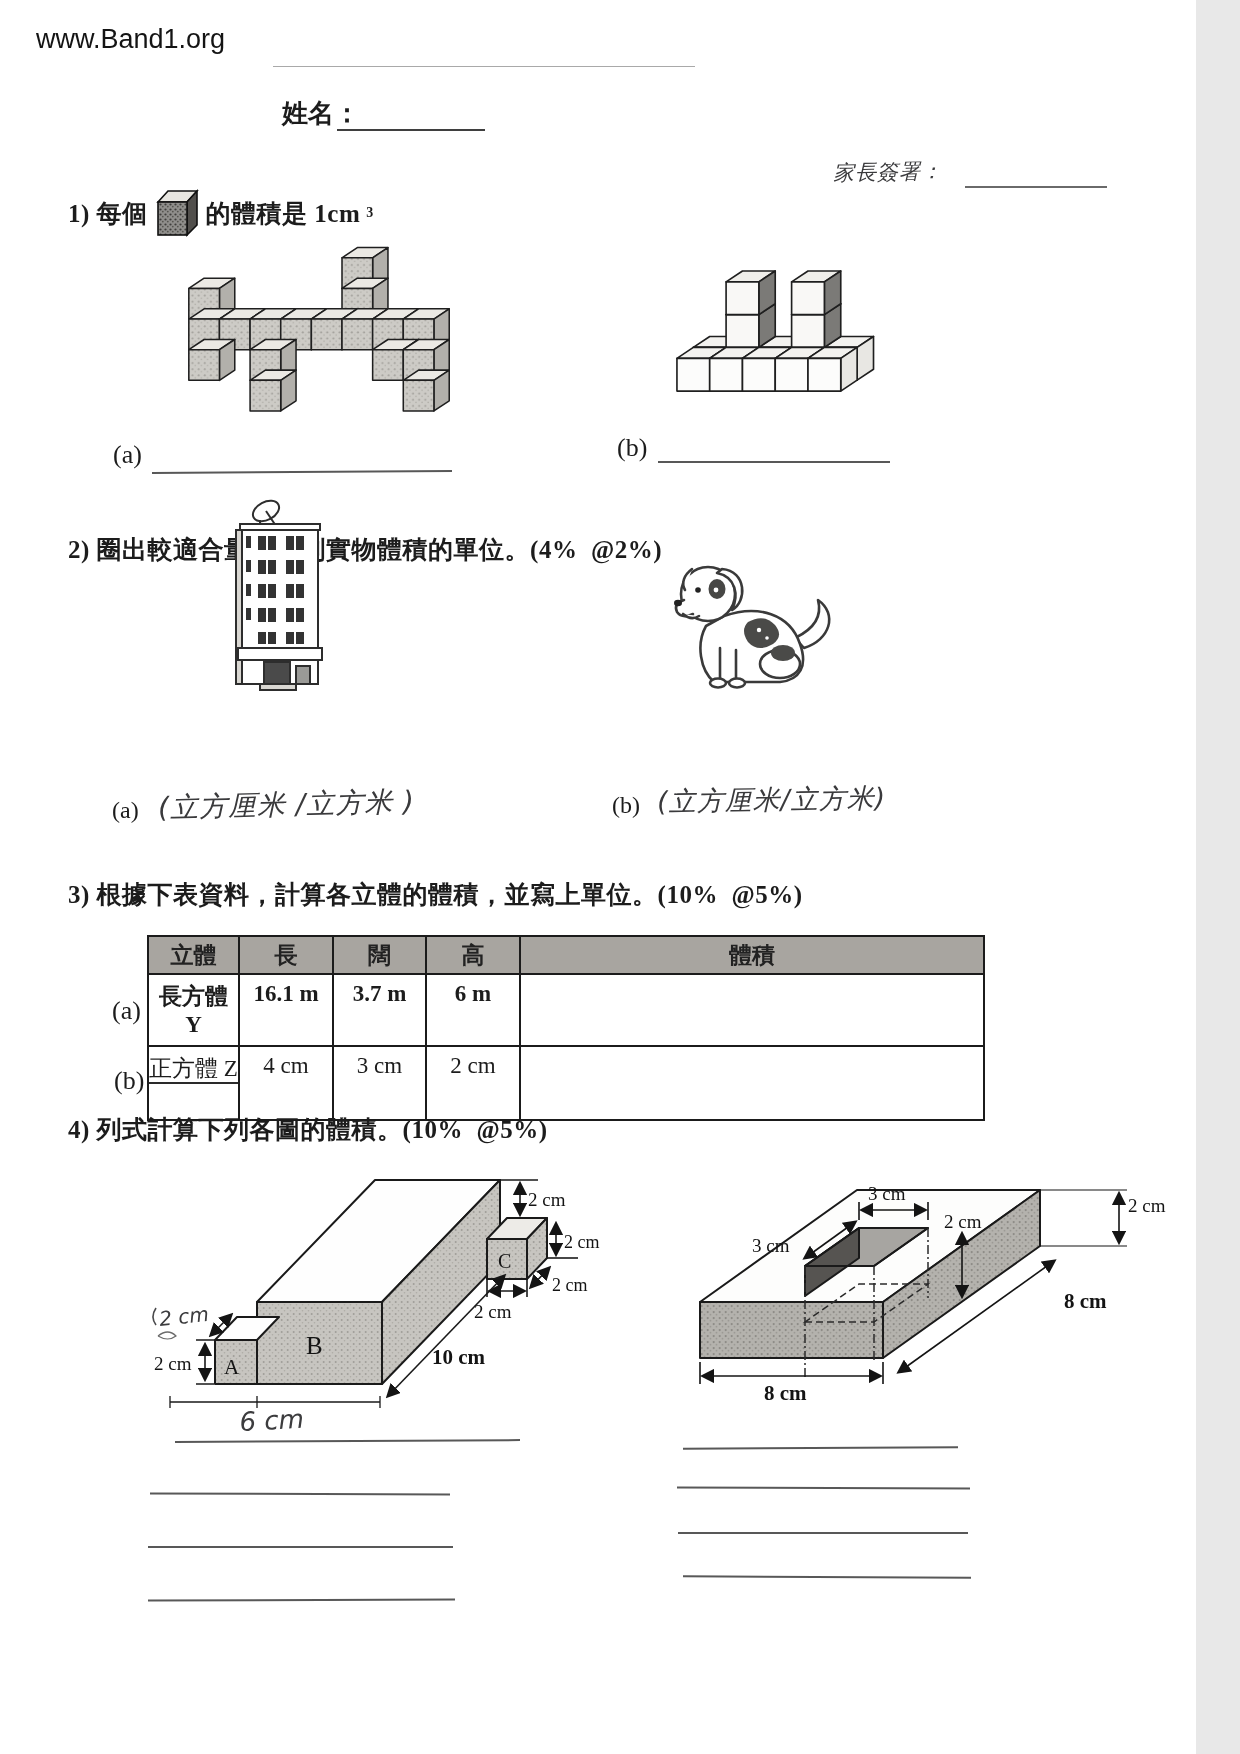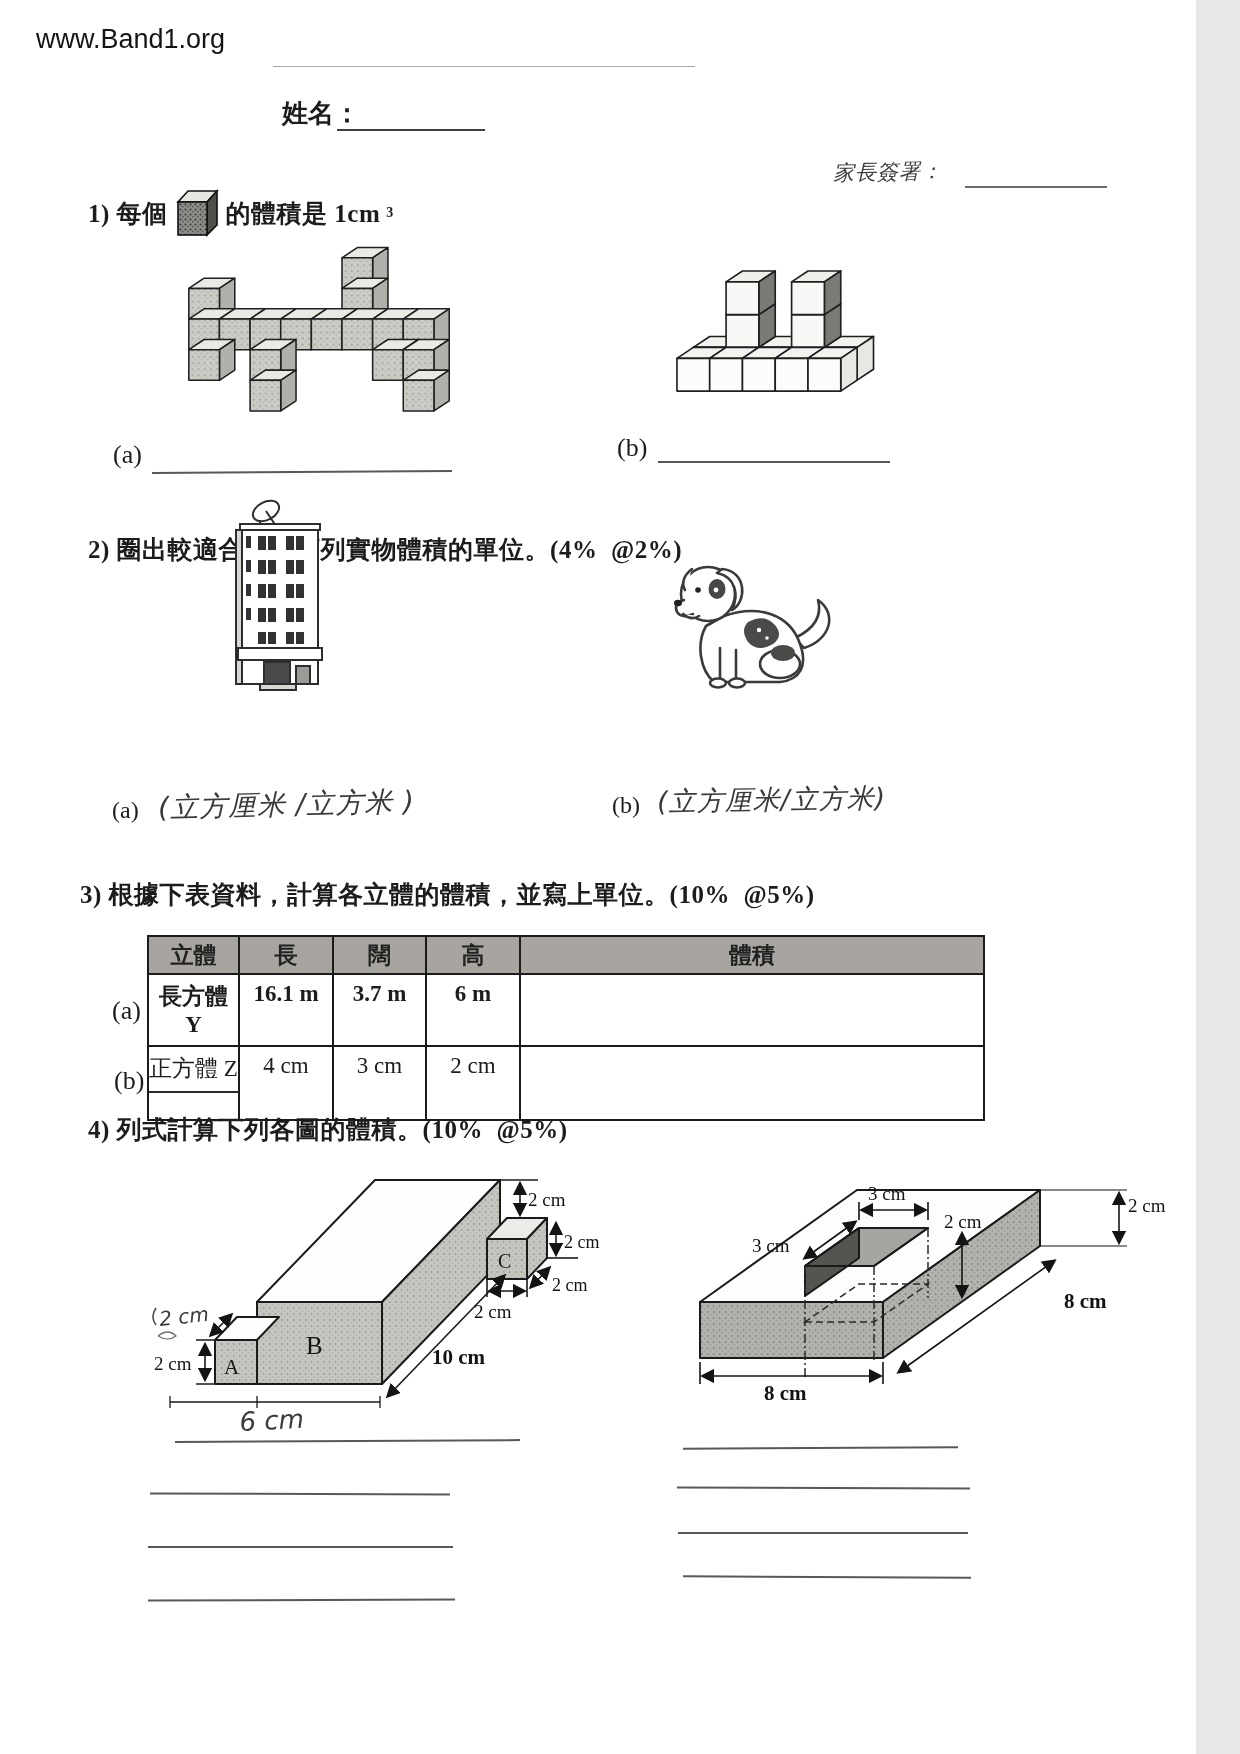--- a/index.html
+++ b/index.html
@@ -1,34 +1,34 @@
 <!DOCTYPE html>
 <html><head>
 <meta charset="utf-8">
 <style>
   html,body{margin:0;padding:0;background:#e8e8e8;}
   .page{position:relative;width:1196px;height:1754px;background:#ffffff;
         font-family:"Liberation Serif","DejaVu Serif",serif;color:#1c1c1c;overflow:hidden;}
   .abs{position:absolute;}
   .site{font-family:"Liberation Sans","DejaVu Sans",sans-serif;font-size:27px;color:#141414;}
-  .qtitle{font-size:25px;font-weight:600;letter-spacing:.5px;white-space:pre;margin-left:20px;}
+  .qtitle{font-size:25px;font-weight:600;letter-spacing:.5px;white-space:pre;}
   .paren{font-size:26px;font-weight:500;}
   .rule{position:absolute;background:#3f3f3f;height:2px;}
   .rule.faint{height:1px;background:#a9a9a9;}
   .ansline{position:absolute;height:2px;background:#585858;}
   .hand{font-family:"DejaVu Sans",sans-serif;font-style:italic;color:#3a3a3c;letter-spacing:1px;}
   .name-label{font-size:26px;font-weight:600;}
   .sup{vertical-align:super;font-size:14px;}
   .q1line{display:flex;align-items:center;gap:6px;}
   table.q3{position:absolute;left:147px;top:935px;border-collapse:collapse;table-layout:fixed;}
   table.q3 th,table.q3 td{border:2px solid #1b1b1b;text-align:center;font-size:23px;padding:0;}
   table.q3 th{background:#a8a5a0;height:36px;font-weight:700;color:#222;}
   table.q3 td{vertical-align:top;padding-top:6px;}
   tr.ra td{height:64px;font-weight:bold;} tr.rb td{height:66px;}
-  .u{border-bottom:2px solid #2a2a2a;padding-bottom:10px;}
+  .u{border-bottom:2px solid #2a2a2a;padding-bottom:1px;}
   svg text{font-family:"Liberation Serif","DejaVu Serif",serif;fill:#141414;}
   svg text.hnd{font-family:"DejaVu Sans",sans-serif;font-style:italic;fill:#3c3c3e;}
   .vfold{position:absolute;width:1px;background:#d5d5d5;}
 </style>
 </head>
 <body>
 
 <div class="page">
 
   <div class="abs site" style="left:36px;top:24px;">www.Band1.org</div>
@@ -231,21 +231,21 @@
     <circle cx="36" cy="38" r="2.8" fill="#222"></circle>
     <circle cx="54" cy="38" r="2.4" fill="#fff"></circle>
     <ellipse cx="16" cy="51" rx="4" ry="3.2" fill="#222"></ellipse>
   </svg>
 
   <div class="abs paren" style="left:112px;top:797px;font-size:24px;">(a)</div>
   <div class="abs hand" style="left:158px;top:786px;font-size:28px;transform:rotate(-1.5deg);">(立方厘米 /立方米  )</div>
   <div class="abs paren" style="left:612px;top:792px;font-size:24px;">(b)</div>
   <div class="abs hand" style="left:657px;top:782px;font-size:27px;transform:rotate(-1deg);">(立方厘米/立方米)</div>
 
-  <div class="abs qtitle" style="left:60px;top:878px;text-align:right;">3) 根據下表資料，計算各立體的體積，並寫上單位。(10%  @5%)</div>
+  <div class="abs qtitle" style="left:68px;top:878px;text-align:right;">3) 根據下表資料，計算各立體的體積，並寫上單位。(10%  @5%)</div>
 
   <div class="abs paren" style="left:112px;top:996px;">(a)</div>
   <div class="abs paren" style="left:114px;top:1066px;">(b)</div>
 
   <table class="q3">
     <colgroup>
         <col style="width:91px">
         <col style="width:94px">
         <col style="width:93px">
         <col style="width:94px">

